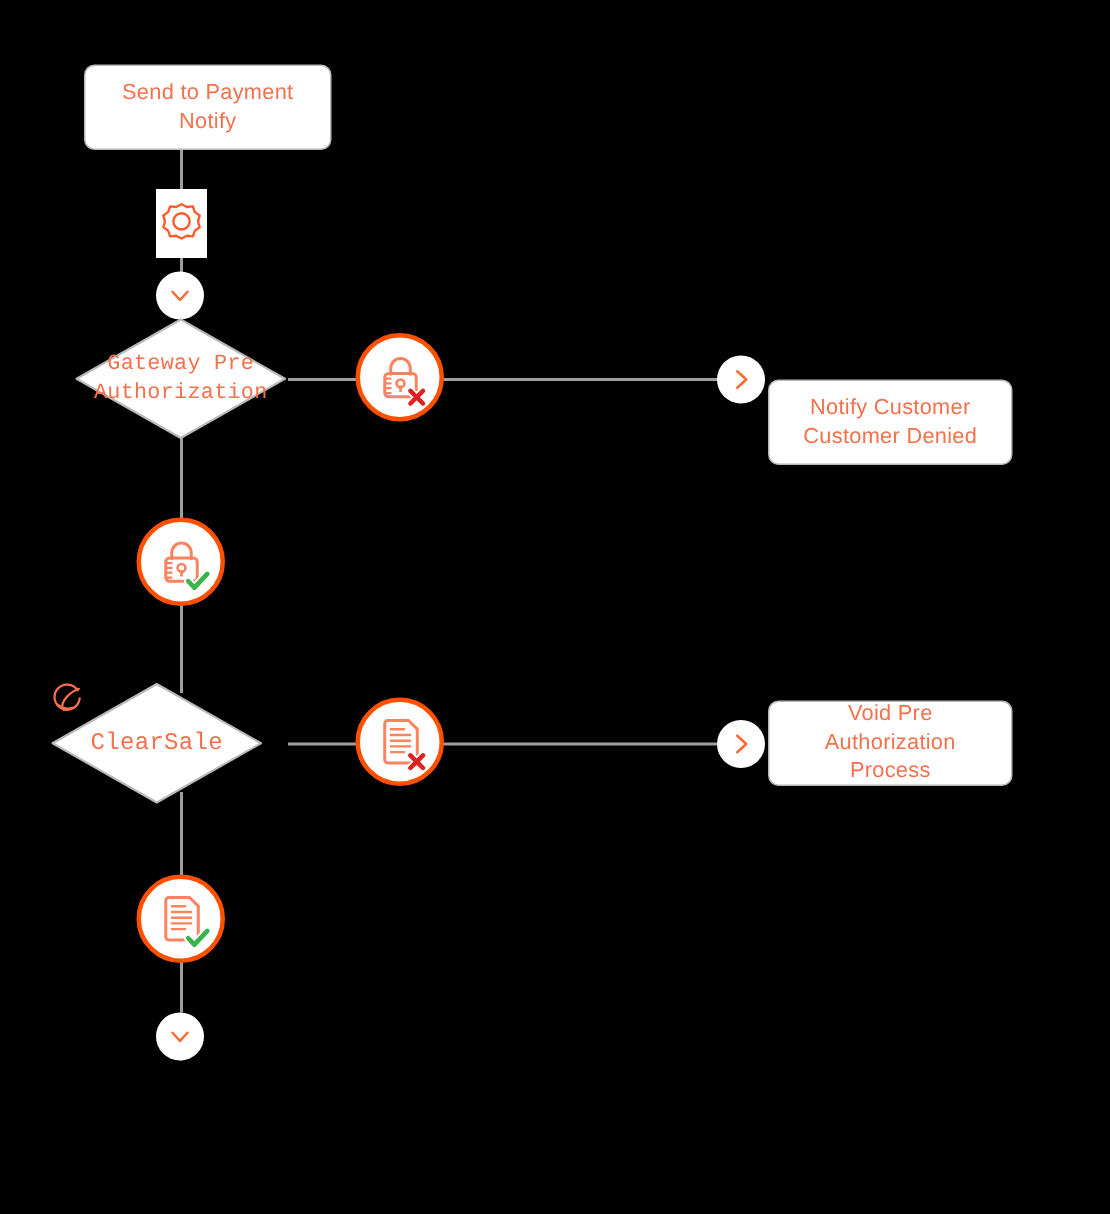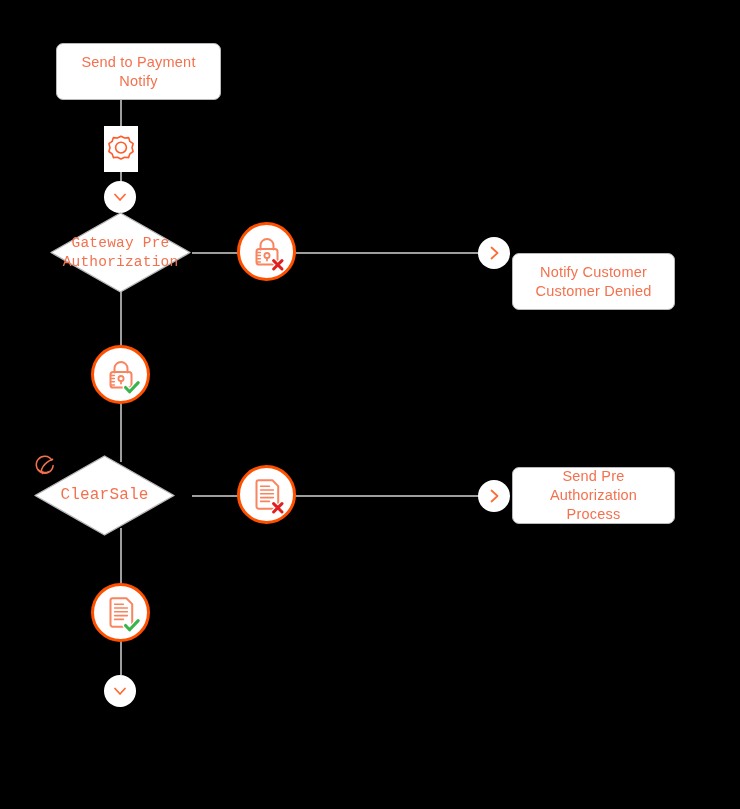--- a/index.html
+++ b/index.html
@@ -235,21 +235,21 @@
   </div>
 
   <div class="chev" style="left:478px; top:480px;">
     <svg width="18" height="18" viewBox="0 0 18 18">
       <polyline points="6.5,3.5 12.5,9 6.5,14.5" fill="none" stroke="#ff6a33" stroke-width="1.7" stroke-linecap="round" stroke-linejoin="round"></polyline>
     </svg>
   </div>
 
   <div class="proc-box" style="left:512px; top:467px; width:163px; height:57px;">
     <span>
-      <span>Send Pre</span><br>
+      <span>Void Pre</span><br>
       <span>Authorization Process</span>
     </span>
   </div>
 
   <div class="icon-circle" style="left:91px; top:583px; width:59px; height:59px;">
     <svg width="40" height="40" viewBox="0 0 40 40">
       <path d="M9.5 7.5 a2.2 2.2 0 0 1 2.2 -2.2 H25.4 L31.2 11.1 V31.5
                a2.2 2.2 0 0 1 -2.2 2.2 H11.7 a2.2 2.2 0 0 1 -2.2 -2.2 Z" fill="none" stroke="#f9845f" stroke-width="2" stroke-linejoin="round"></path>
       <path d="M13.6 11.2 H22.4 M13.6 15.0 H26.4 M13.6 18.8 H26.4
                M13.6 22.6 H26.4 M13.6 26.4 H22.4" stroke="#f9845f" stroke-width="1.6" stroke-linecap="round"></path>

